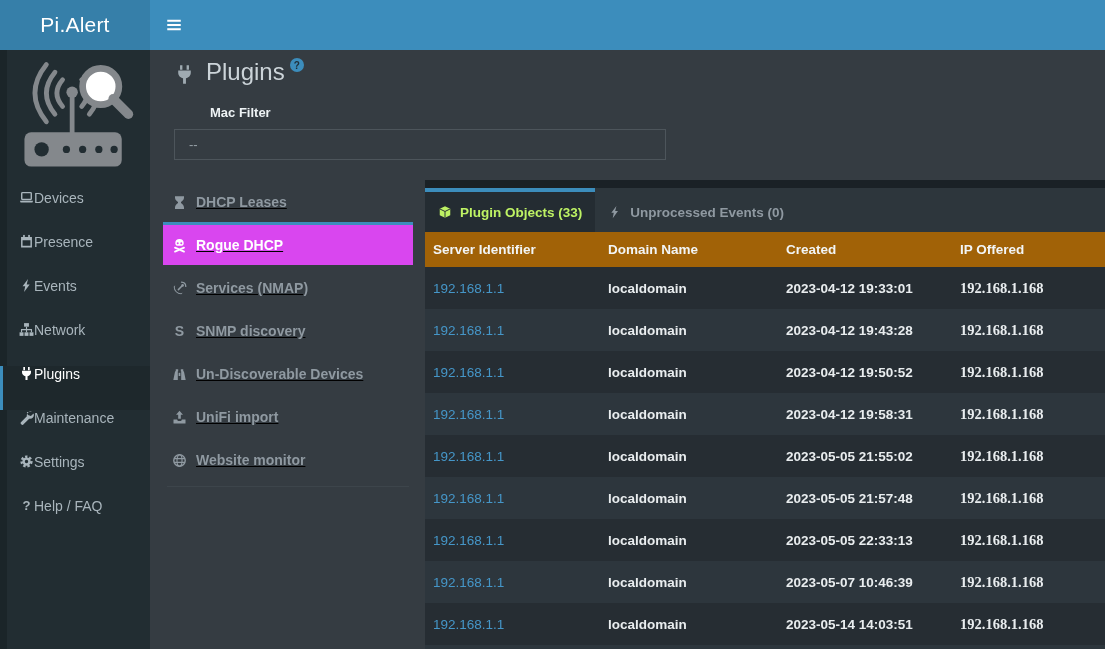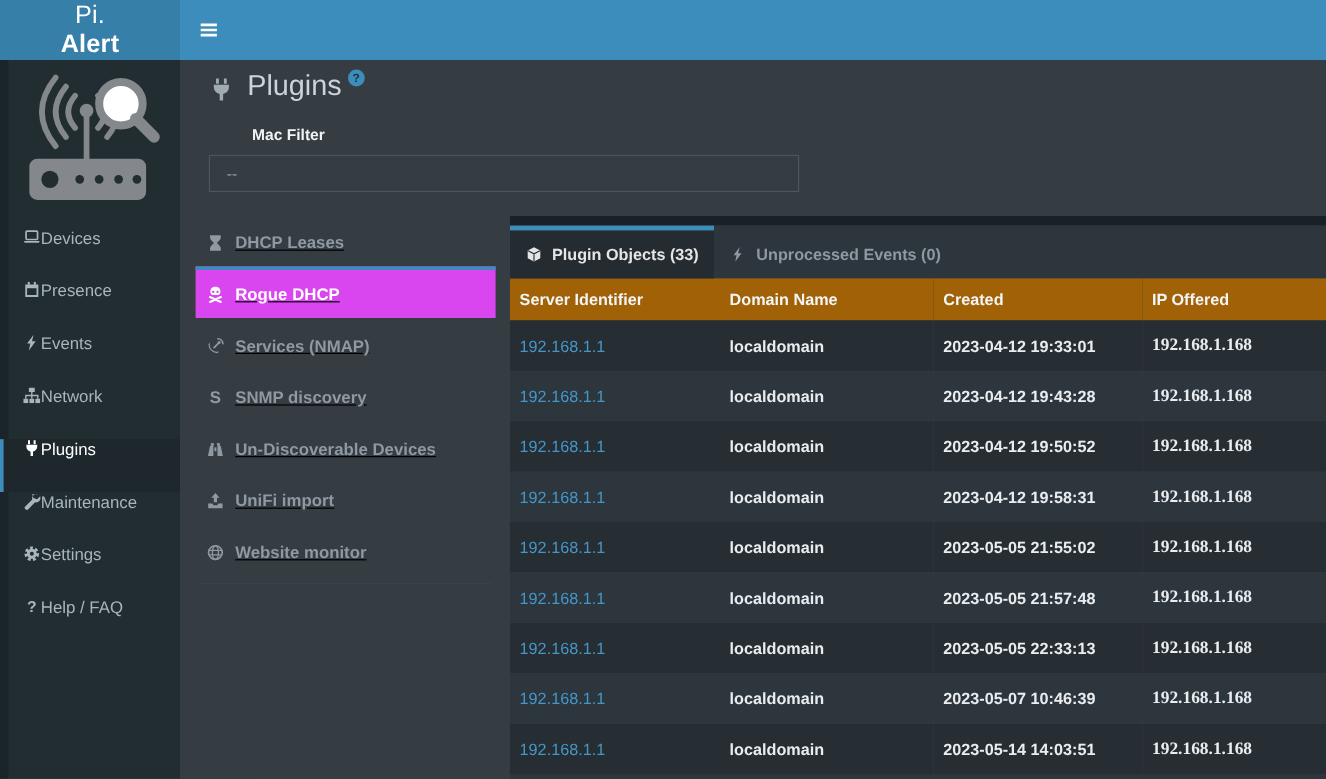--- a/index.html
+++ b/index.html
@@ -9,22 +9,22 @@
     background:#353c42;font-family:"Liberation Sans",sans-serif;
     -webkit-font-smoothing:antialiased;
   }
   svg{display:block}
   .icon svg{width:15px;height:15px;fill:currentColor;stroke:none;}
 
   
   .topbar{position:absolute;left:0;top:0;width:1105px;height:50px;background:#3c8dbc;z-index:5;}
   .brand{position:absolute;left:0;top:0;width:150px;height:50px;background:#367fa9;
          color:#fff;display:flex;align-items:center;justify-content:center;
-         font-size:21px;letter-spacing:.2px;cursor:pointer;flex-direction:column;}
-  .brand b{font-weight:700;}
+         font-size:21px;letter-spacing:.2px;cursor:pointer;}
+  .brand b{font-weight:400;}
   .nav-toggle{position:absolute;left:150px;top:0;width:48px;height:50px;display:flex;
               align-items:center;justify-content:center;color:#fff;cursor:pointer;}
   .nav-toggle svg{width:18px;height:18px;}
 
   
   .sidebar{position:absolute;left:0;top:50px;width:150px;height:599px;background:#222d32;}
   .sidebar-edge{position:absolute;left:0;top:0;width:7px;height:100%;background:#1b2529;}
   .logo-wrap{position:absolute;left:0;top:8px;width:150px;display:flex;justify-content:center;}
   .side-menu{position:absolute;left:0;top:140px;right:0;}
   .side-item{height:44px;display:flex;align-items:flex-start;gap:0;padding-left:15px;
@@ -55,21 +55,21 @@
   .pn-item.active{background:#d946ef;border-top-color:#3c8dbc;color:#fff;}
   .pn-item .icon{width:17px;flex:none;display:flex;justify-content:center;}
   .pn-divider{border-top:1px solid #3d454b;margin:6px 4px 0 4px;}
 
   
   .tabbox{position:absolute;left:275px;top:130px;width:680px;height:469px;overflow:hidden;}
   .tabbox-topstrip{height:8px;background:#1a2126;}
   .tabbar{display:flex;background:#2d363c;height:44px;}
   .tab{display:flex;align-items:center;gap:8px;padding:0 13px;box-sizing:border-box;
        border-top:4px solid transparent;color:#8f99a1;font-size:13.5px;font-weight:600;cursor:pointer;}
-  .tab.active{background:#242c32;border-top-color:#3c8dbc;color:#e5e5e5;}
+  .tab.active{background:#242c32;border-top-color:#3c8dbc;color:#bef264;}
   .tab .icon svg{width:14px;height:14px;}
 
   table{width:100%;border-collapse:collapse;table-layout:fixed;}
   thead th{background:#a16207;color:#f2f5f6;font-weight:700;font-size:13.5px;text-align:left;
            height:35px;box-sizing:border-box;padding:0 8px;vertical-align:middle;}
   tbody tr{height:42px;padding-left:12px;}
   tbody tr:nth-child(odd){background:#262d33;}
   tbody tr:nth-child(even){background:#2d363d;}
   td{padding:0 8px;font-size:13.5px;color:#e9edef;font-weight:600;vertical-align:middle;
      overflow:hidden;white-space:nowrap;}

